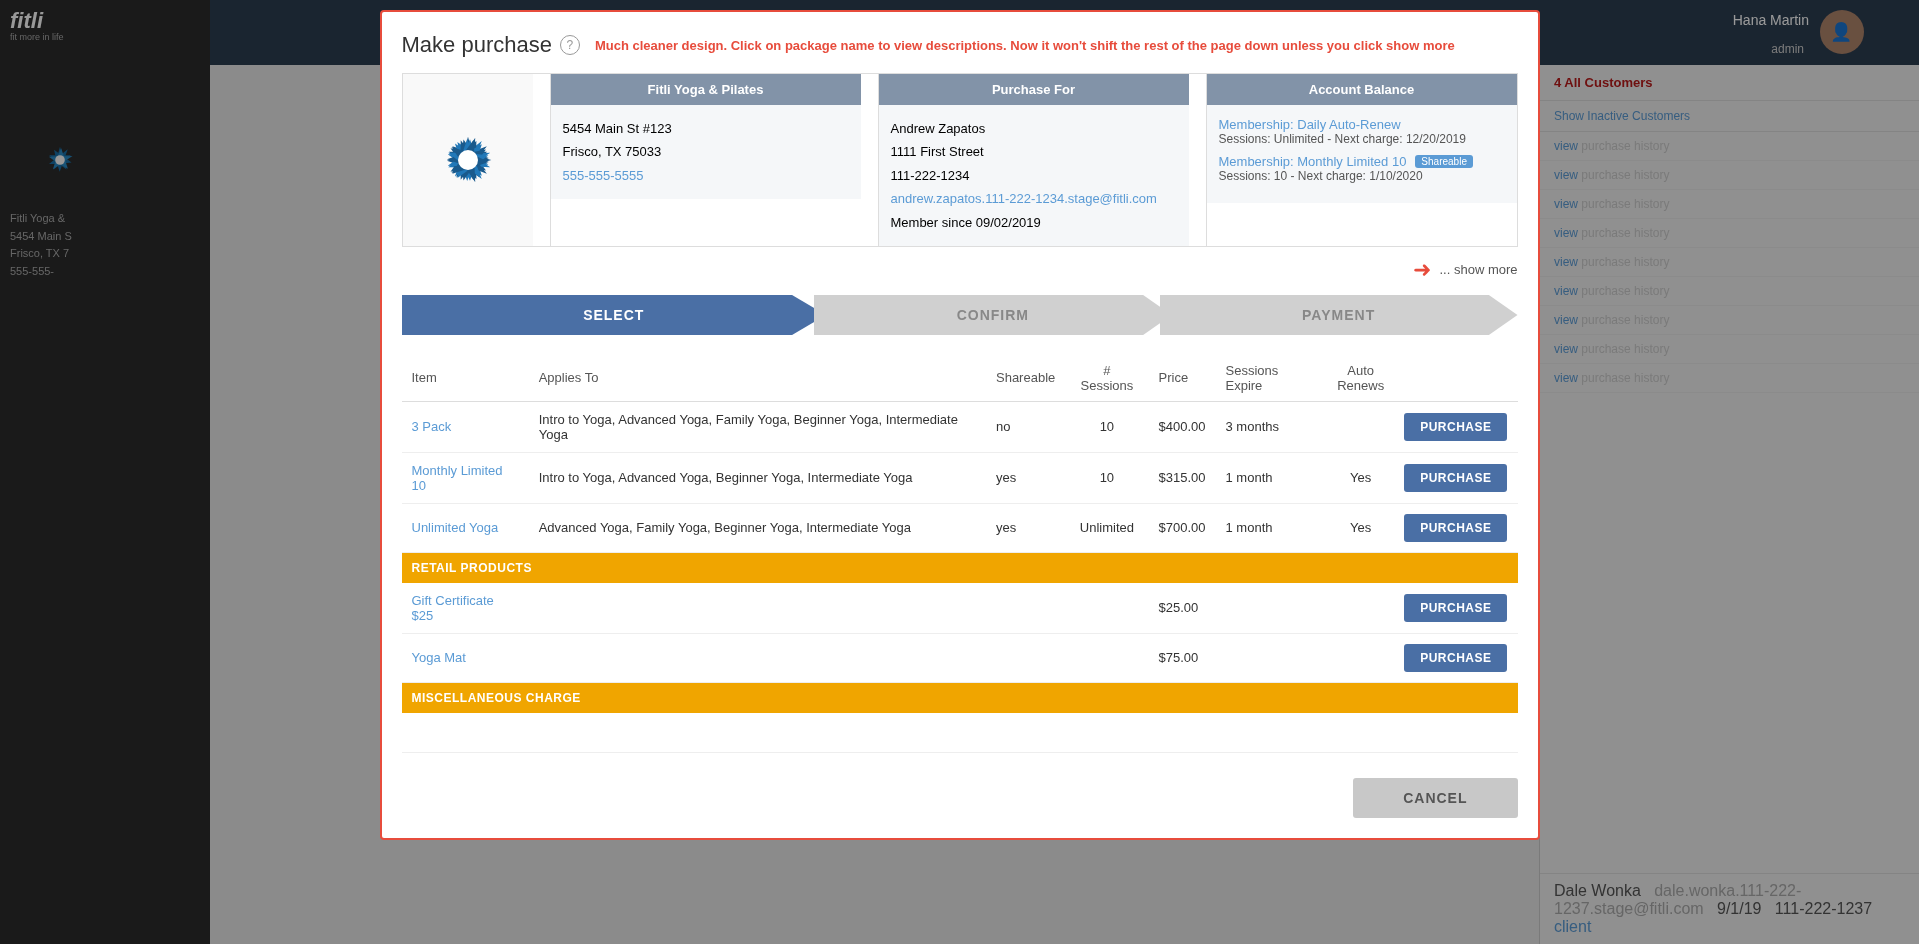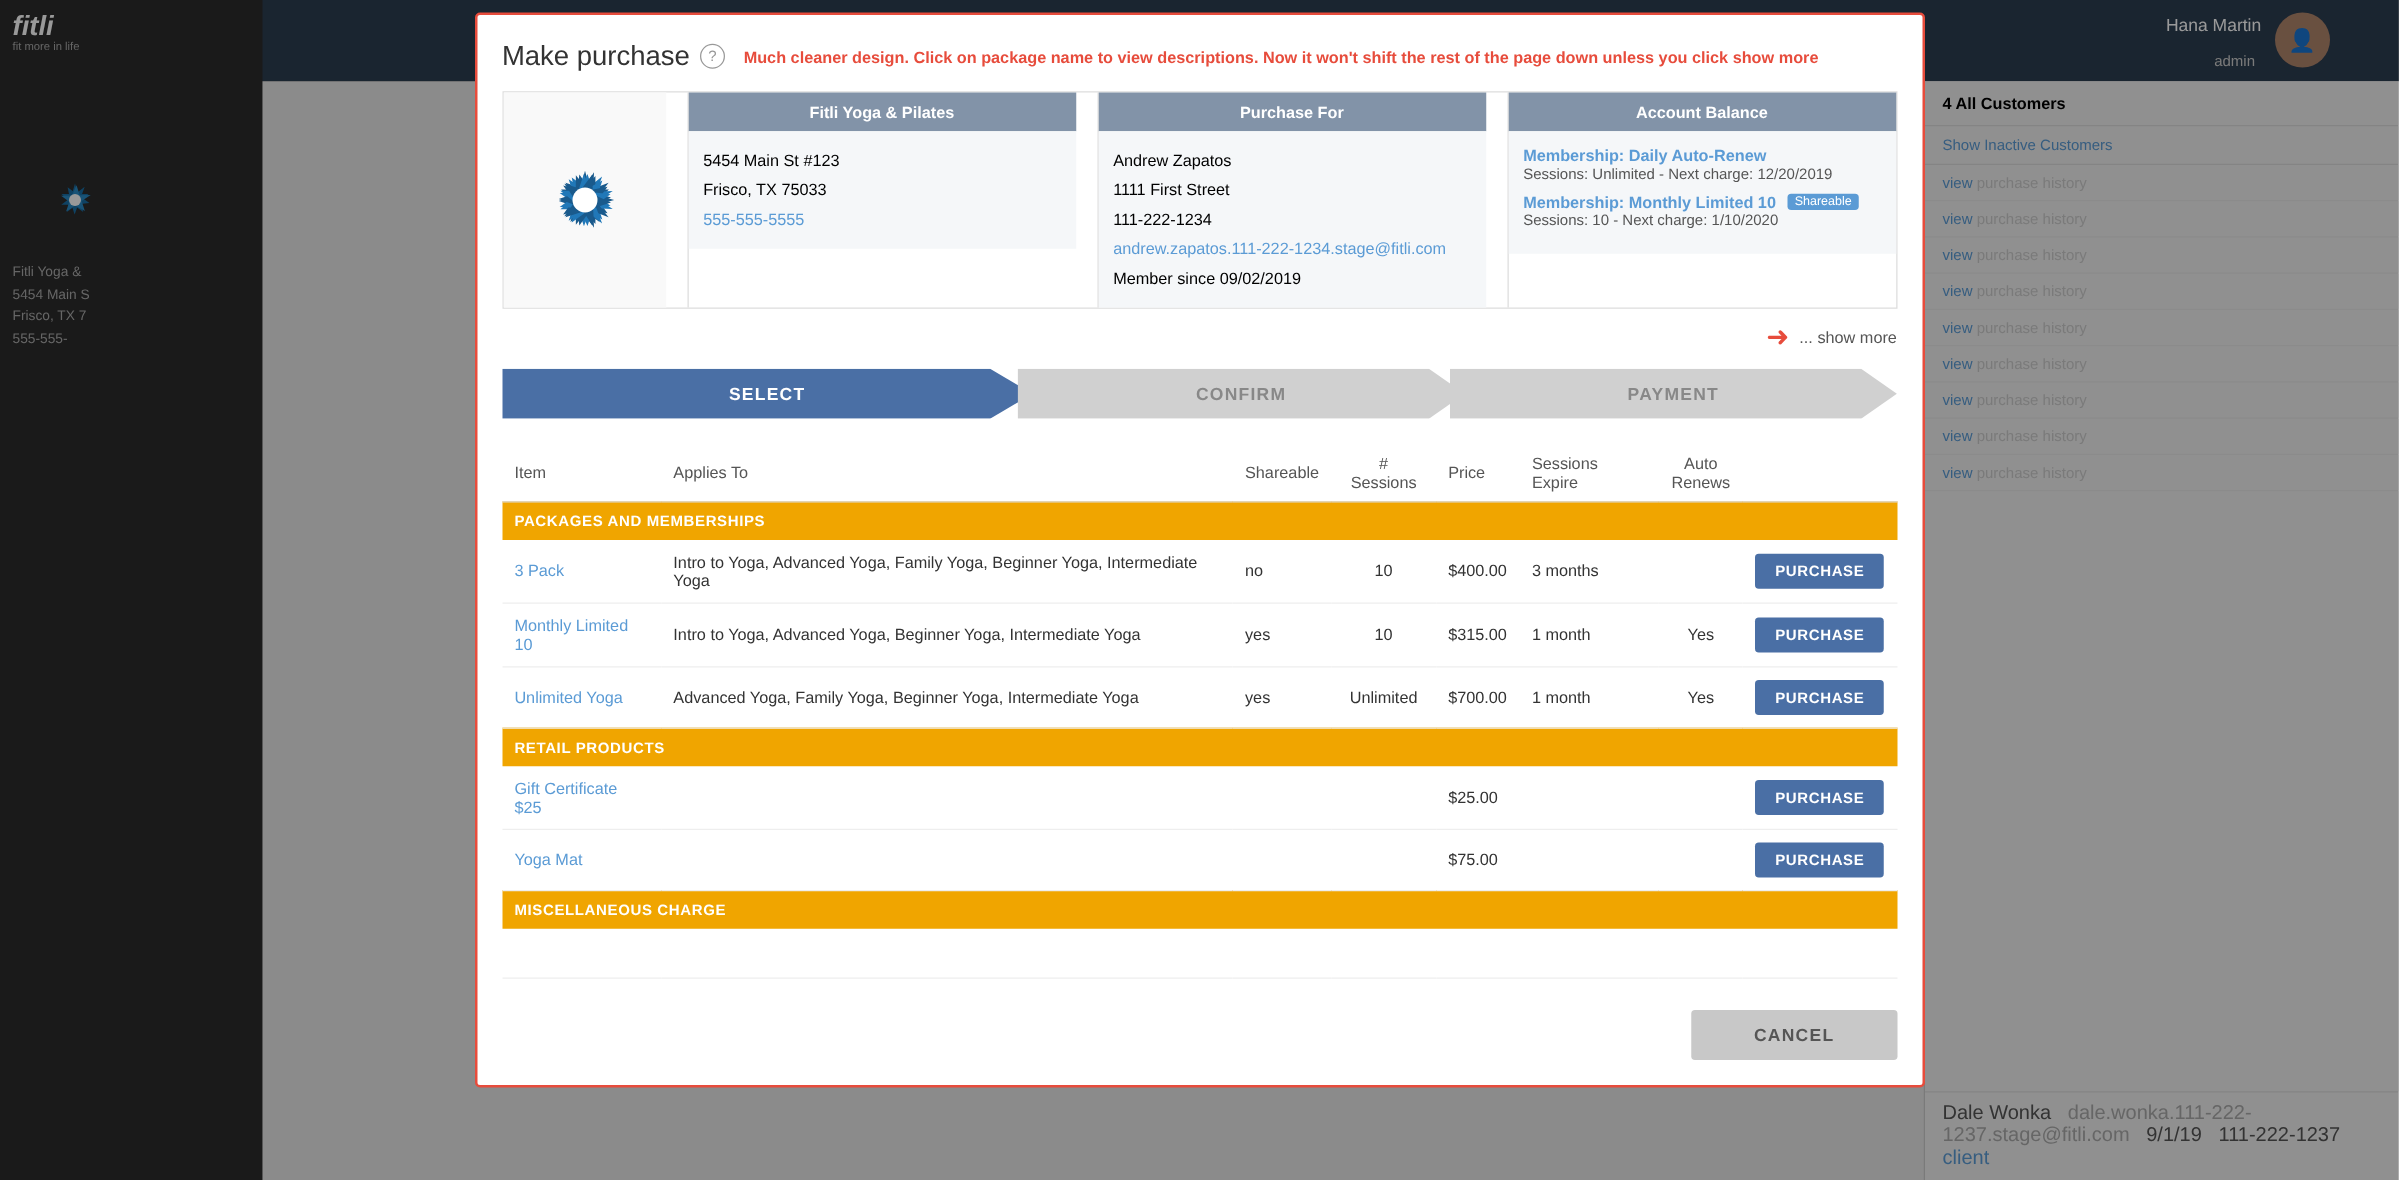--- a/index.html
+++ b/index.html
@@ -155,21 +155,21 @@
     .info-card-body a, .info-link {
       color: #5b9bd5;
       text-decoration: none;
     }
     .account-balance-body {
       padding: 12px;
       background: #f5f7f9;
     }
     .membership-title {
       color: #5b9bd5;
-      font-weight: bold;
+      font-weight: normal;
       font-size: 13px;
     }
     .membership-detail {
       font-size: 12px;
       color: #555;
       margin-bottom: 8px;
     }
     .shareable-badge {
       display: inline-block;
       background: #5b9bd5;
@@ -323,21 +323,21 @@
   <div>555-555-</div>
 </div>
 
 <div style="position:absolute;right:110px;top:12px;color:white;font-size:14px;">Hana Martin</div>
 <div class="admin-label">admin</div>
 <div style="position:absolute;right:55px;top:10px;">
   <div class="user-avatar">👤</div>
 </div>
 
 <div style="position:absolute;right:0;top:65px;width:380px;height:879px;background:#f0f0f0;border-left:1px solid #ccc;overflow:hidden;">
-  <div style="padding:10px 14px;font-size:13px;color:#000000;font-weight:bold;border-bottom:1px solid #ddd;">4 All Customers</div>
+  <div style="padding:10px 14px;font-size:13px;color:#b91c1c;font-weight:bold;border-bottom:1px solid #ddd;">4 All Customers</div>
   <div style="padding:8px 14px;font-size:12px;color:#5b9bd5;border-bottom:1px solid #ddd;">Show Inactive Customers</div>
 
   <div style="padding:7px 14px;border-bottom:1px solid #e8e8e8;font-size:12px;">
     <span style="color:#5b9bd5;">view </span><span style="color:#ccc;">purchase history</span>
   </div>
   <div style="padding:7px 14px;border-bottom:1px solid #e8e8e8;font-size:12px;">
     <span style="color:#5b9bd5;">view </span><span style="color:#ccc;">purchase history</span>
   </div>
   <div style="padding:7px 14px;border-bottom:1px solid #e8e8e8;font-size:12px;">
     <span style="color:#5b9bd5;">view </span><span style="color:#ccc;">purchase history</span>
@@ -462,23 +462,20 @@
               <span style="display:block;text-align:center;"># Sessions</span>
             </th>
           <th>Price</th>
           <th>Sessions Expire</th>
           <th style="text-align:center;">Auto<br>Renews</th>
           <th></th>
         </tr>
       </thead>
       <tbody>
 
-        <tr class="section-header">
-          <td colspan="8">PACKAGES AND MEMBERSHIPS</td>
-        </tr>
 
         <tr class="table-row">
           <td><a class="item-link">3 Pack</a></td>
           <td>Intro to Yoga, Advanced Yoga, Family Yoga, Beginner Yoga, Intermediate Yoga</td>
           <td>no</td>
           <td style="text-align:center;">10</td>
           <td>$400.00</td>
           <td>3 months</td>
           <td></td>
           <td>

